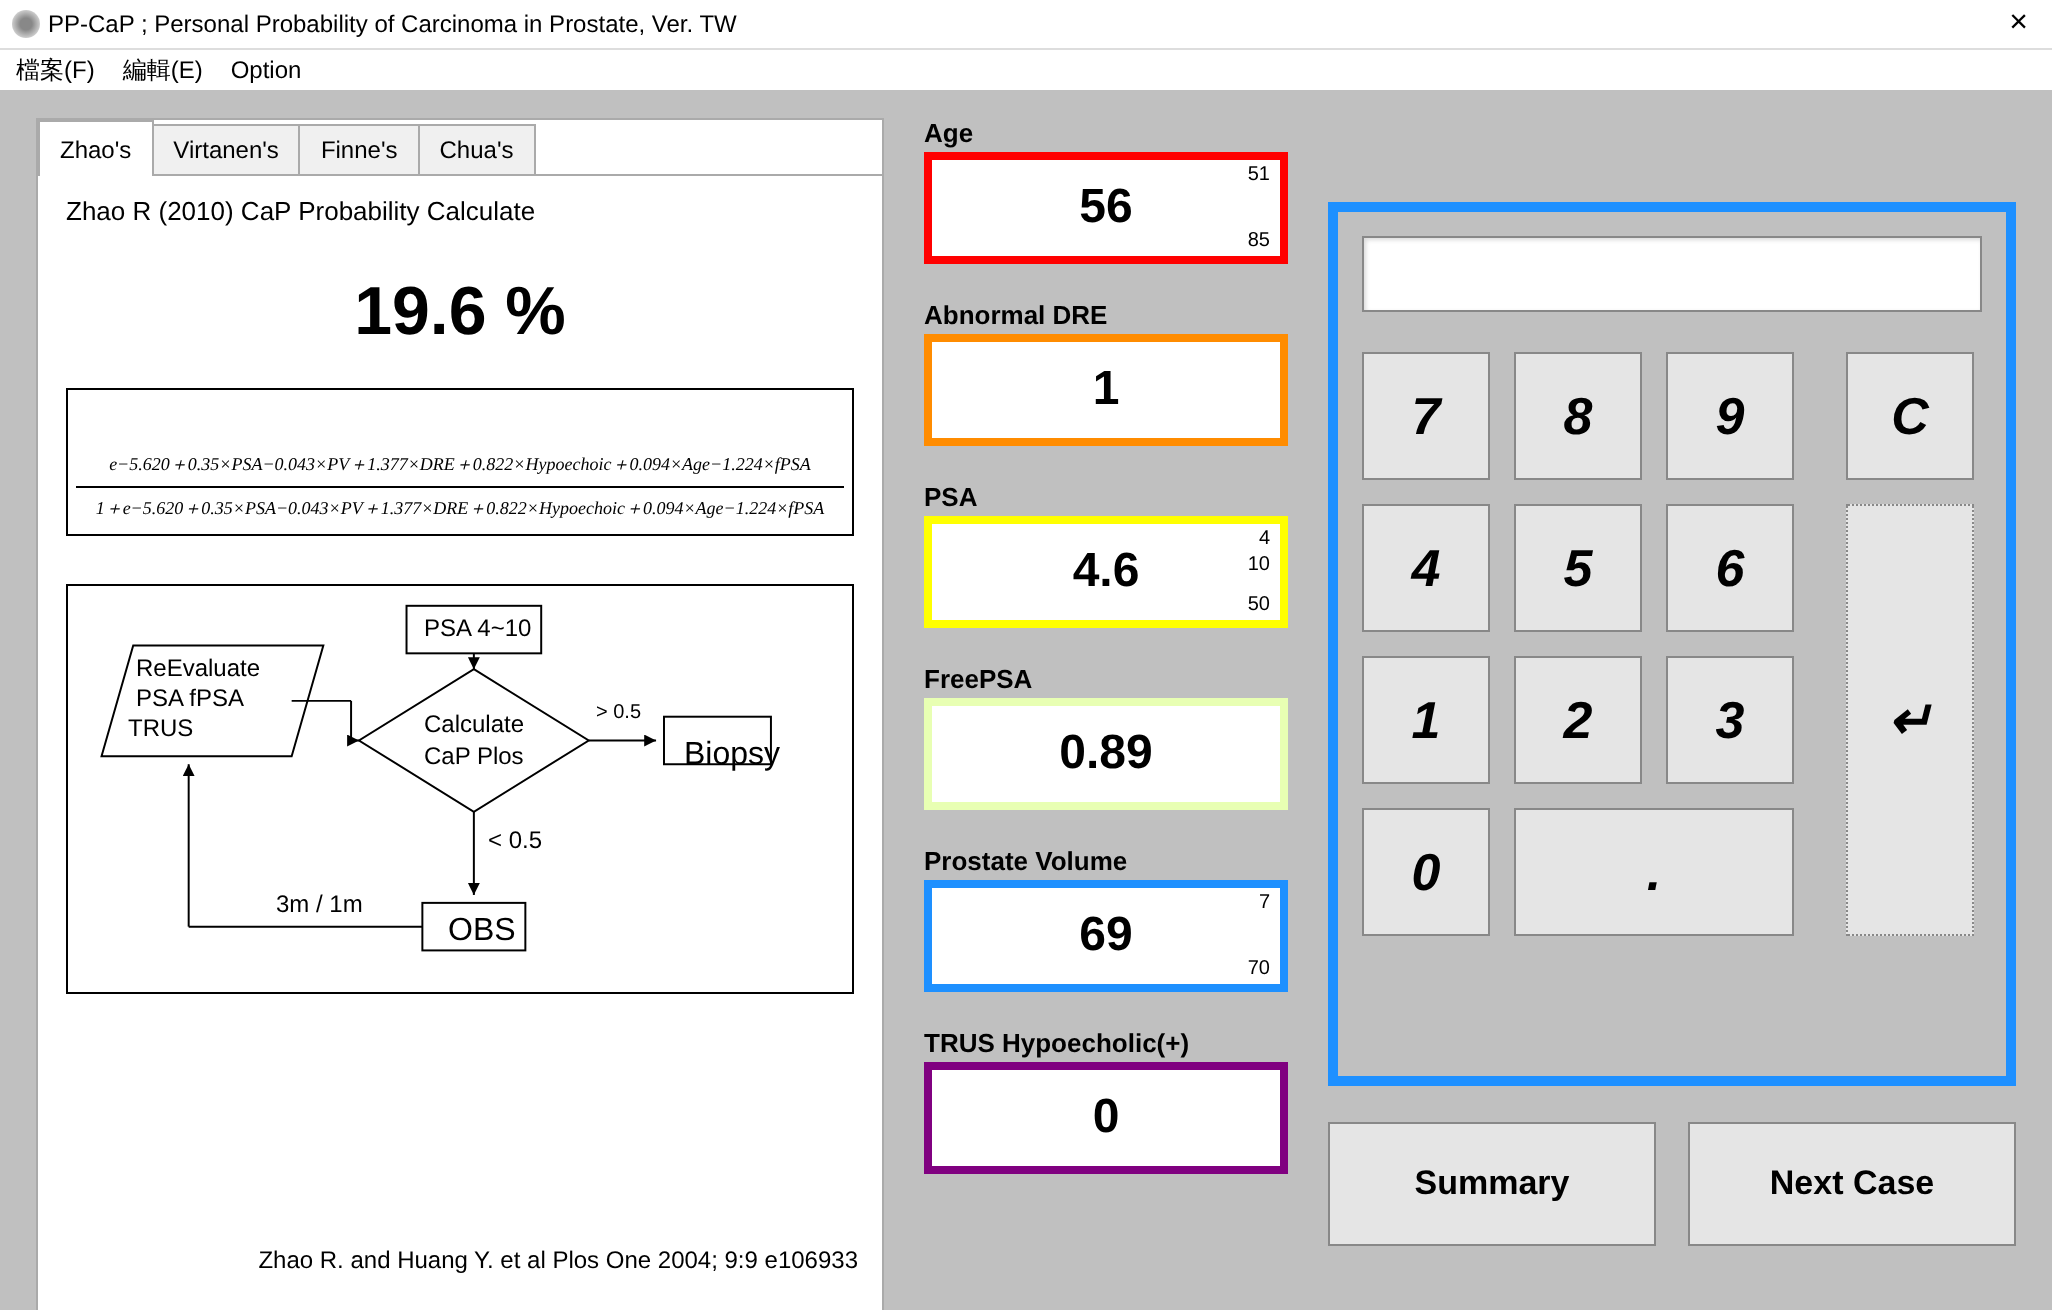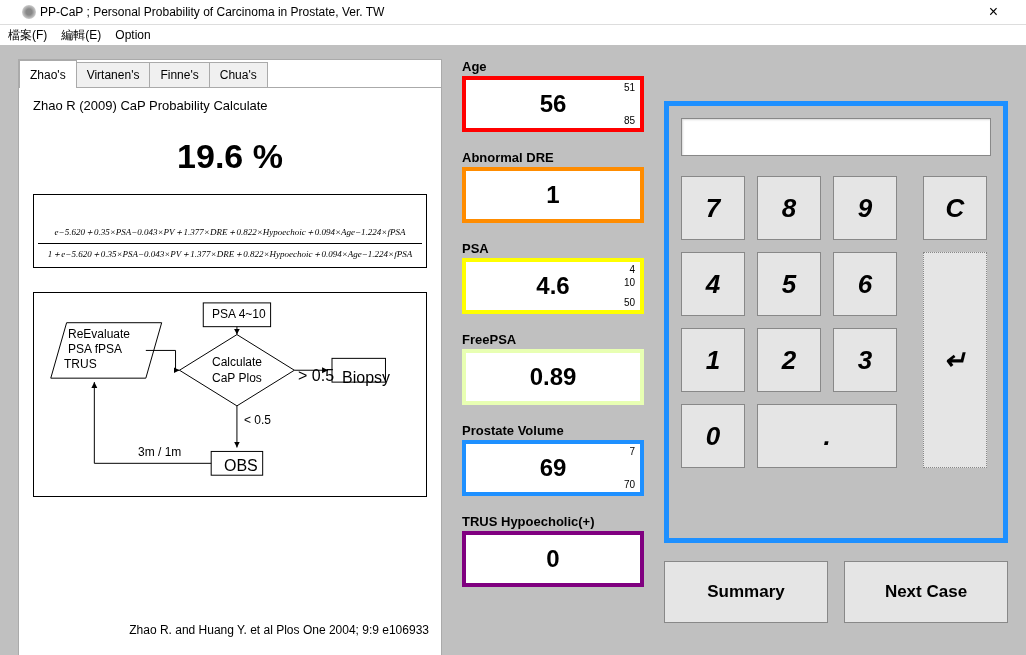--- a/index.html
+++ b/index.html
@@ -10,21 +10,21 @@
     background: #fff;
     width: 1026px;
     height: 655px;
     overflow: hidden;
   }
   .titlebar {
     height: 25px;
     border-bottom: 1px solid #ddd;
     display: flex;
     align-items: center;
-    padding: 0 22px;
+    padding: 0 6px;
     background: #fff;
   }
   .titlebar .app-icon {
     width: 14px; height: 14px;
     margin-right: 4px;
     background: radial-gradient(circle, #888 30%, #ccc 70%);
     border-radius: 50%;
   }
   .titlebar .title { flex: 1; font-size: 12px; }
   .titlebar .close { font-size: 16px; cursor: pointer; padding: 0 6px; }
@@ -223,21 +223,21 @@
 <div class="workspace">
 
   <div class="tabpanel">
     <div class="tabstrip">
       <div class="tab active">Zhao's</div>
       <div class="tab">Virtanen's</div>
       <div class="tab">Finne's</div>
       <div class="tab">Chua's</div>
     </div>
     <div class="tabcontent">
-      <div class="calc-title">Zhao R (2009) CaP Probability Calculate</div>
+      <div class="calc-title">Zhao R (2010) CaP Probability Calculate</div>
       <div class="big-pct">19.6 %</div>
       <div class="formula-box">
         <div class="formula-num">e−5.620＋0.35×PSA−0.043×PV＋1.377×DRE＋0.822×Hypoechoic＋0.094×Age−1.224×fPSA</div>
         <div class="formula-line"></div>
         <div class="formula-den">1＋e−5.620＋0.35×PSA−0.043×PV＋1.377×DRE＋0.822×Hypoechoic＋0.094×Age−1.224×fPSA</div>
       </div>
 
       <div class="flow-box">
         <svg width="100%" height="100%" viewBox="0 0 394 205">
 
@@ -264,21 +264,21 @@
           <line x1="204" y1="114" x2="204" y2="156" stroke="#000" marker-end="url(#arr)"></line>
           <line x1="178" y1="172" x2="60" y2="172" stroke="#000"></line>
           <line x1="60" y1="172" x2="60" y2="90" stroke="#000" marker-end="url(#arr)"></line>
         </svg>
         <div style="position:absolute;left:178px;top:14px;font-size:12px">PSA 4~10</div>
         <div style="position:absolute;left:34px;top:34px;font-size:12px">ReEvaluate</div>
         <div style="position:absolute;left:34px;top:49px;font-size:12px">PSA  fPSA</div>
         <div style="position:absolute;left:30px;top:64px;font-size:12px">TRUS</div>
         <div style="position:absolute;left:178px;top:62px;font-size:12px">Calculate</div>
         <div style="position:absolute;left:178px;top:78px;font-size:12px">CaP Plos</div>
-        <div style="position:absolute;left:264px;top:74px;font-size:16px">&gt; 0.5</div>
+        <div style="position:absolute;left:264px;top:58px;font-size:10px">&gt; 0.5</div>
         <div style="position:absolute;left:210px;top:120px;font-size:12px">&lt; 0.5</div>
         <div style="position:absolute;left:308px;top:76px;font-size:16px">Biopsy</div>
         <div style="position:absolute;left:190px;top:164px;font-size:16px">OBS</div>
         <div style="position:absolute;left:104px;top:152px;font-size:12px">3m / 1m</div>
       </div>
 
       <div class="citation">Zhao R.  and Huang Y. et al   Plos One 2004; 9:9 e106933</div>
     </div>
   </div>
 

